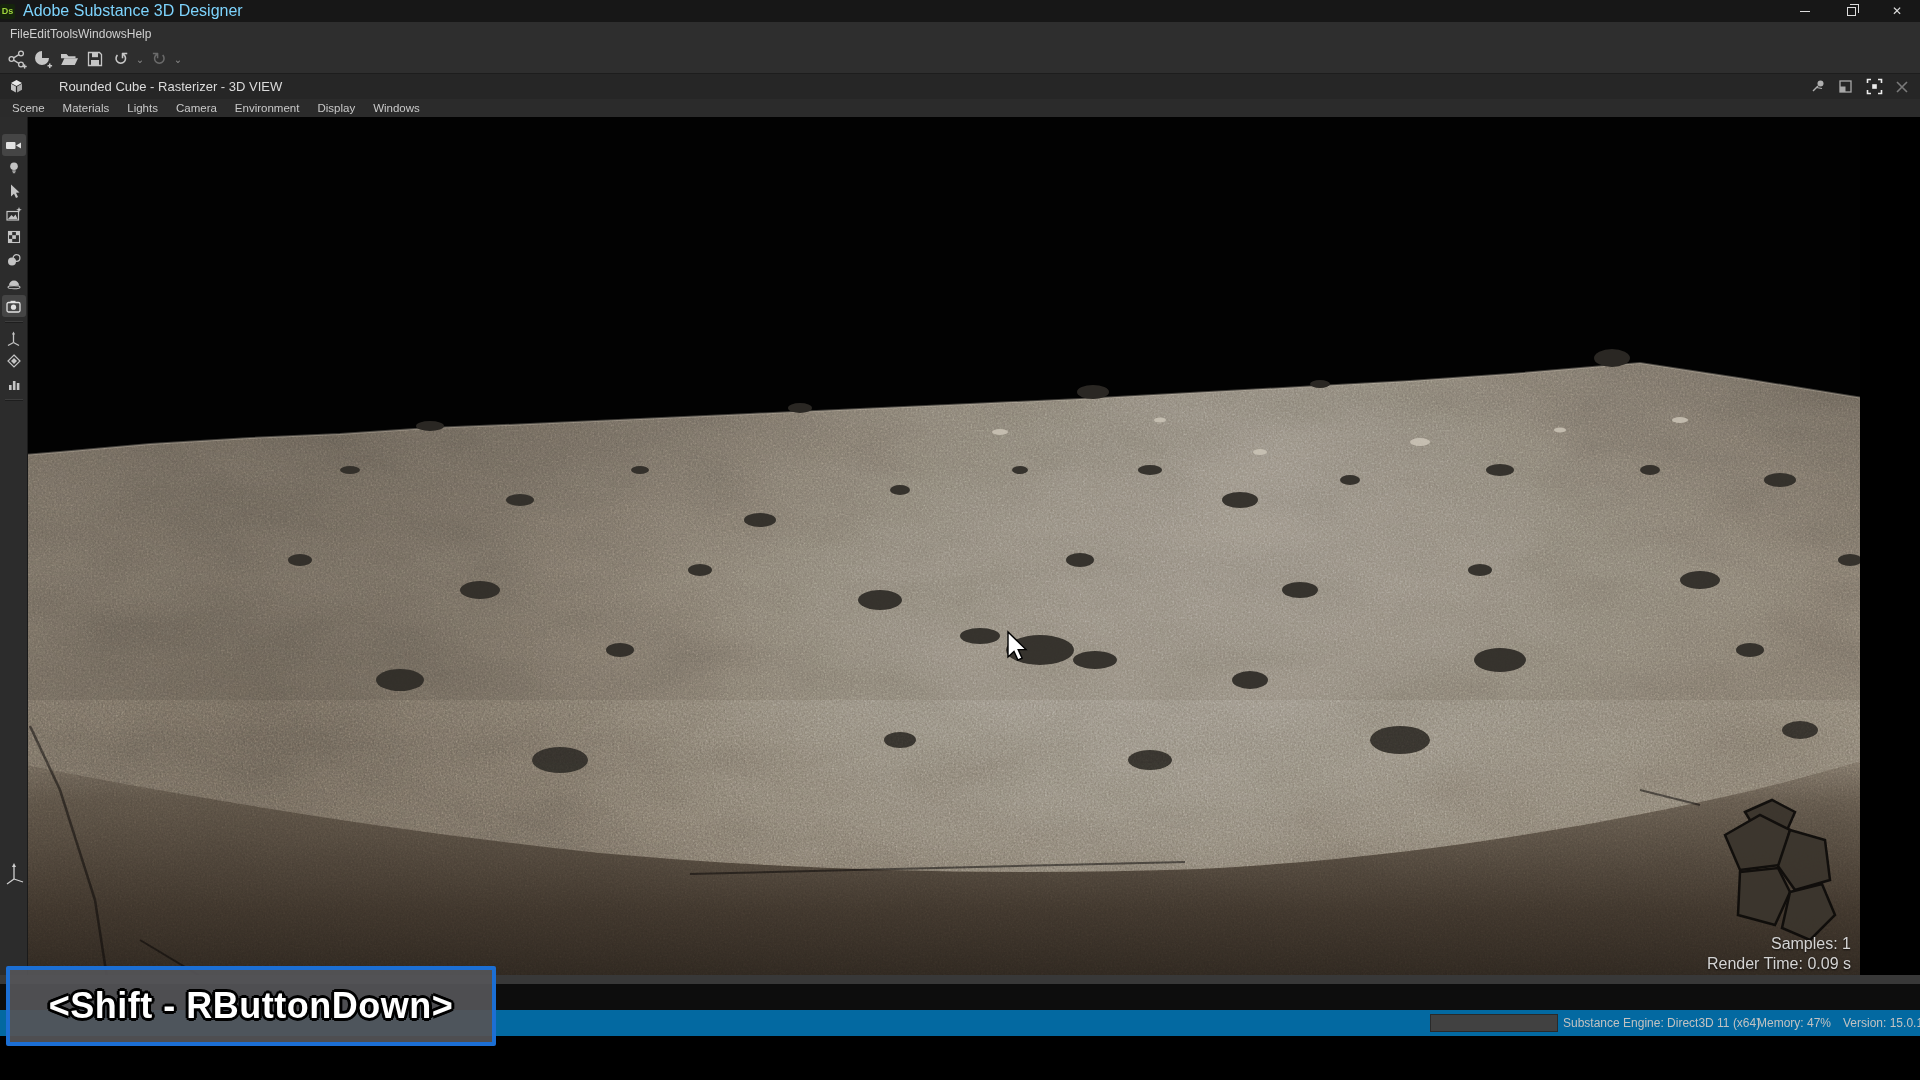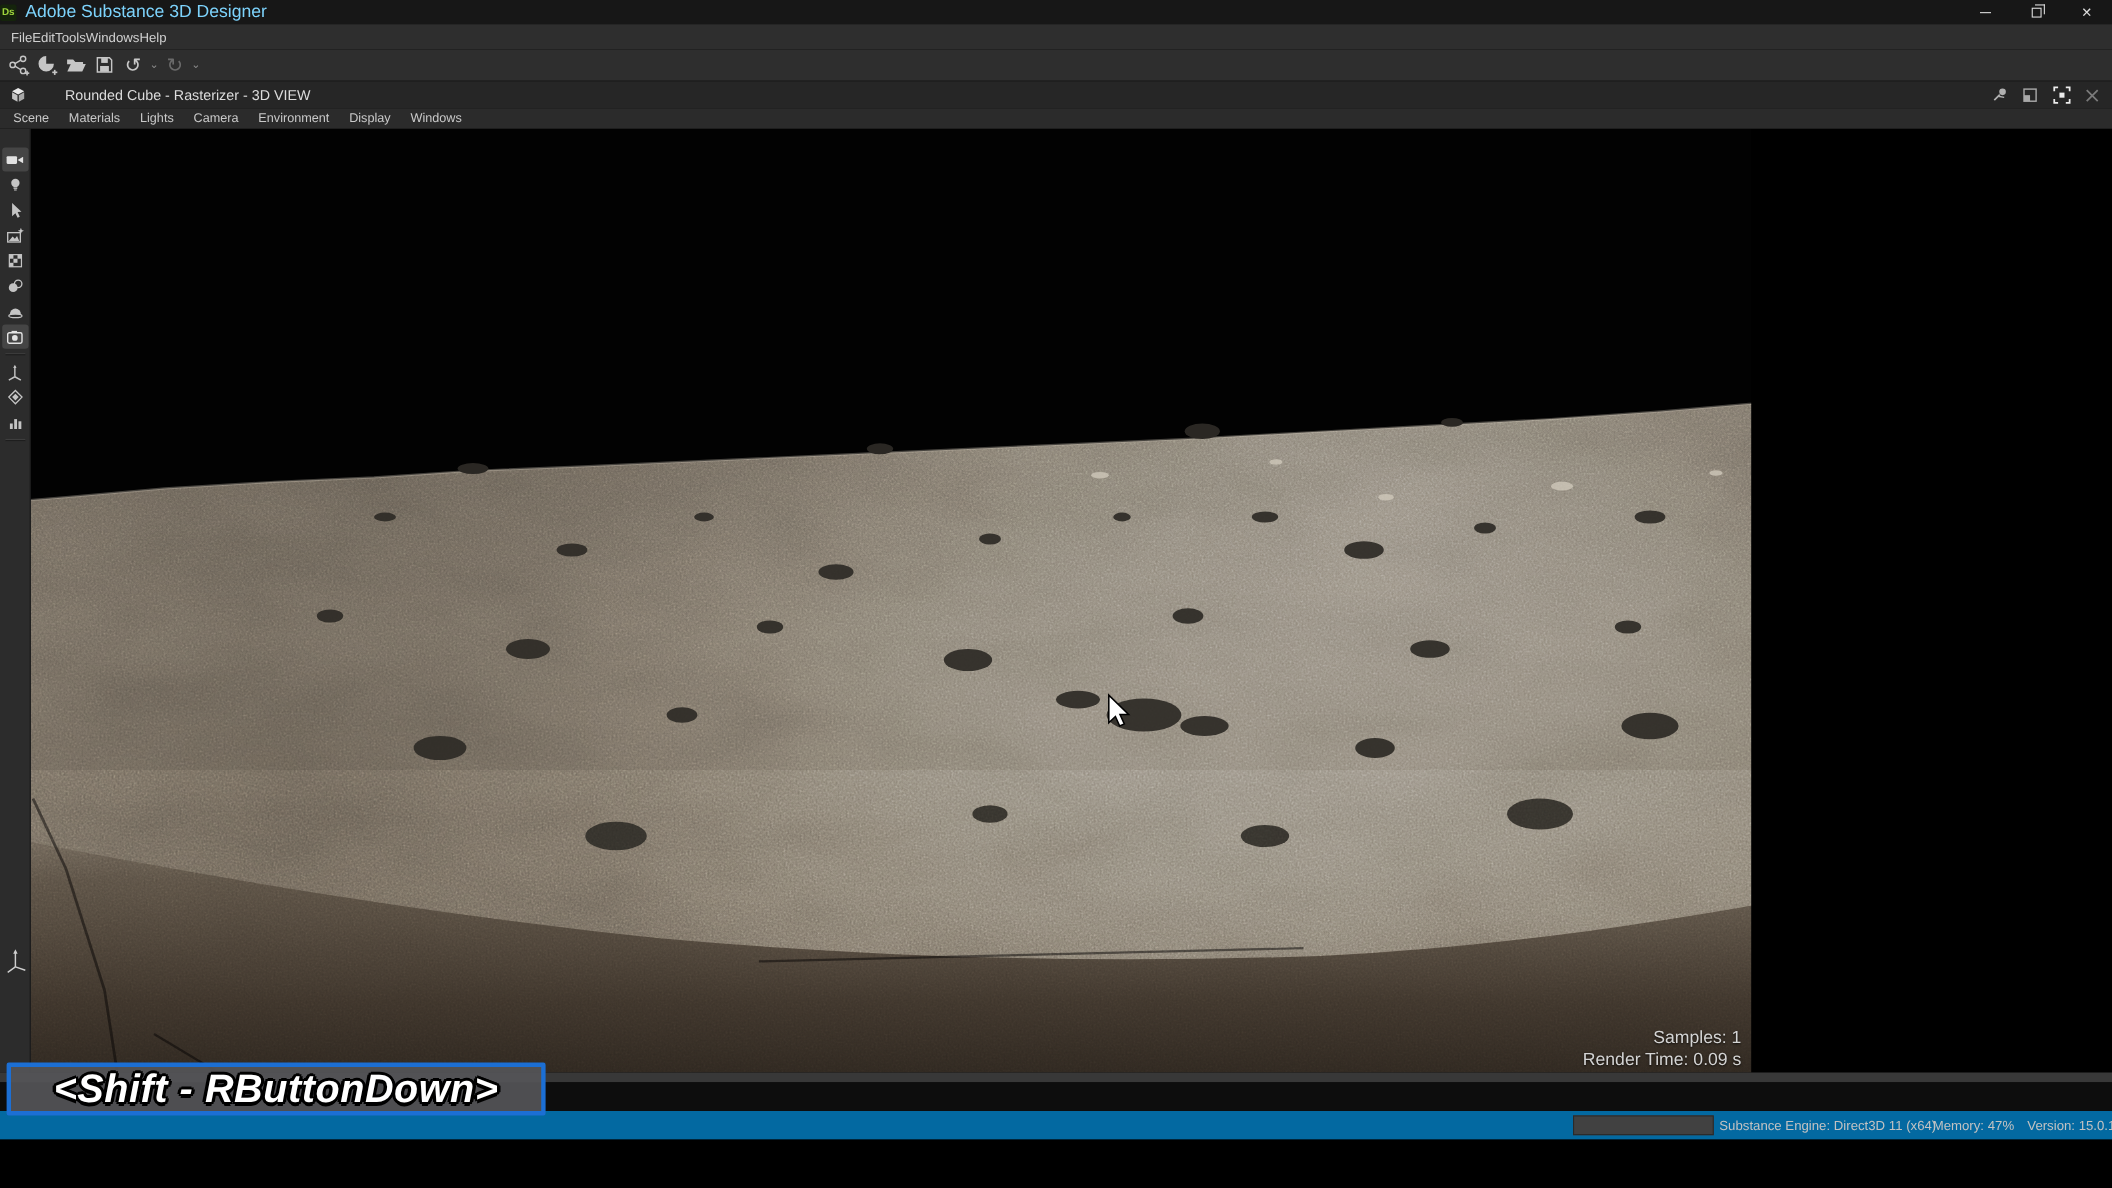--- a/index.html
+++ b/index.html
@@ -42,21 +42,21 @@
                   background:#262626; display:flex; align-items:center; z-index:40;gap:26px; }
   .panel-title { color:#dcdcdc; font-size:13px; margin-left:8px; }
   .ph-icons { margin-left:auto; display:flex; gap:10px; margin-right:10px; align-items:center; }
 
   .panel-menubar { position:absolute; left:0; top:99px; width:1920px; height:18px;
                    background:#2b2b2b; display:flex; align-items:center; gap:18px;
                    padding-left:12px; z-index:40; }
   .panel-menubar span { color:#c9c9c9; font-size:11.5px; }
 
   
-  .viewport { position:absolute; left:0; top:117px; width:1592px; height:858px;
+  .viewport { position:absolute; left:0; top:117px; width:1860px; height:858px;
               background:#020202; overflow:hidden; z-index:10; }
   .vp-svg { position:absolute; left:0; top:-117px; width:1920px; height:1080px; pointer-events:none; }
 
   .left-strip { position:absolute; left:0; top:117px; width:28px; height:858px;
                 background:#2c2c2c; border-right:1px solid #1a1a1a; z-index:30; }
   .ls-btn { width:24px; height:22px; margin:1px auto; display:flex; align-items:center;
             justify-content:center; border-radius:3px; }
   .ls-btn.sel { background:#454545; }
   .ls-sep { width:18px; margin:4px auto; border-top:1px solid #3e3e3e; border-bottom:1px solid #1e1e1e; }
   .axis-widget { position:absolute; left:4px; bottom:88px; }
@@ -70,23 +70,23 @@
   .statusbar { position:absolute; left:0; top:1010px; width:1920px; height:26px; background:#0369a1; z-index:15;text-align:right; }
   .statusbar span { position:absolute; top:6px; color:#c2c2c2; font-size:12px; white-space:nowrap; }
   .sb-progress { position:absolute; left:1430px; top:4px; width:128px; height:18px;
                  background:#414141; border:1px solid #2a2a2a; }
   .sb-engine  { left:1563px; }
   .sb-memory  { left:1757px; }
   .sb-version { left:1843px; }
   .bottom-strip { position:absolute; left:0; top:1036px; width:1920px; height:44px; background:#000; z-index:15; }
 
   
-  .keycast { position:absolute; left:6px; top:966px; width:490px; height:48px;
+  .keycast { position:absolute; left:6px; top:966px; width:490px; height:80px;
              background:rgba(84,84,87,0.93); border:4px solid #1c6fd4; border-radius:2px;
-             display:flex; align-items:center; justify-content:center; z-index:60;font-style:italic; }
+             display:flex; align-items:center; justify-content:center; z-index:60; }
   .keycast span { color:#ffffff; font-size:36px; font-weight:bold; letter-spacing:.5px;
              text-shadow:-2px -2px 0 #000, 2px -2px 0 #000, -2px 2px 0 #000, 2px 2px 0 #000,
                          -3px 0 0 #000, 3px 0 0 #000, 0 -3px 0 #000, 0 3px 0 #000; }
 
   svg .ic { stroke:#c6c6c6; fill:none; stroke-width:1.3; }
   svg .icf { fill:#c6c6c6; stroke:none; }
 </style>
 </head>
 <body>
 

